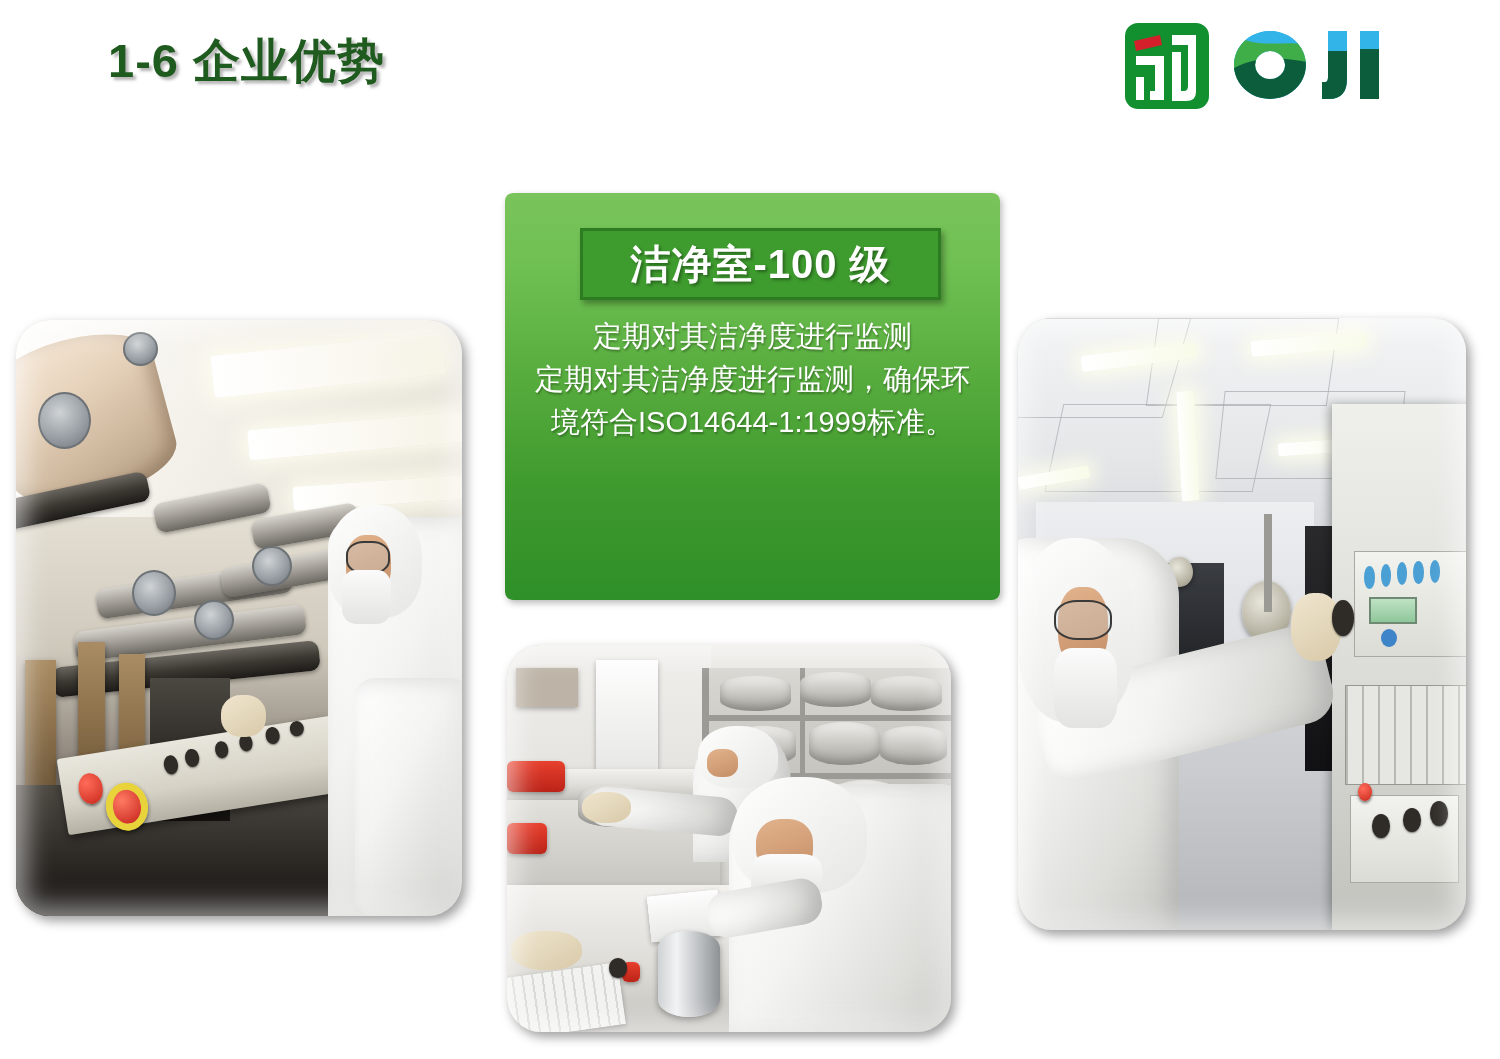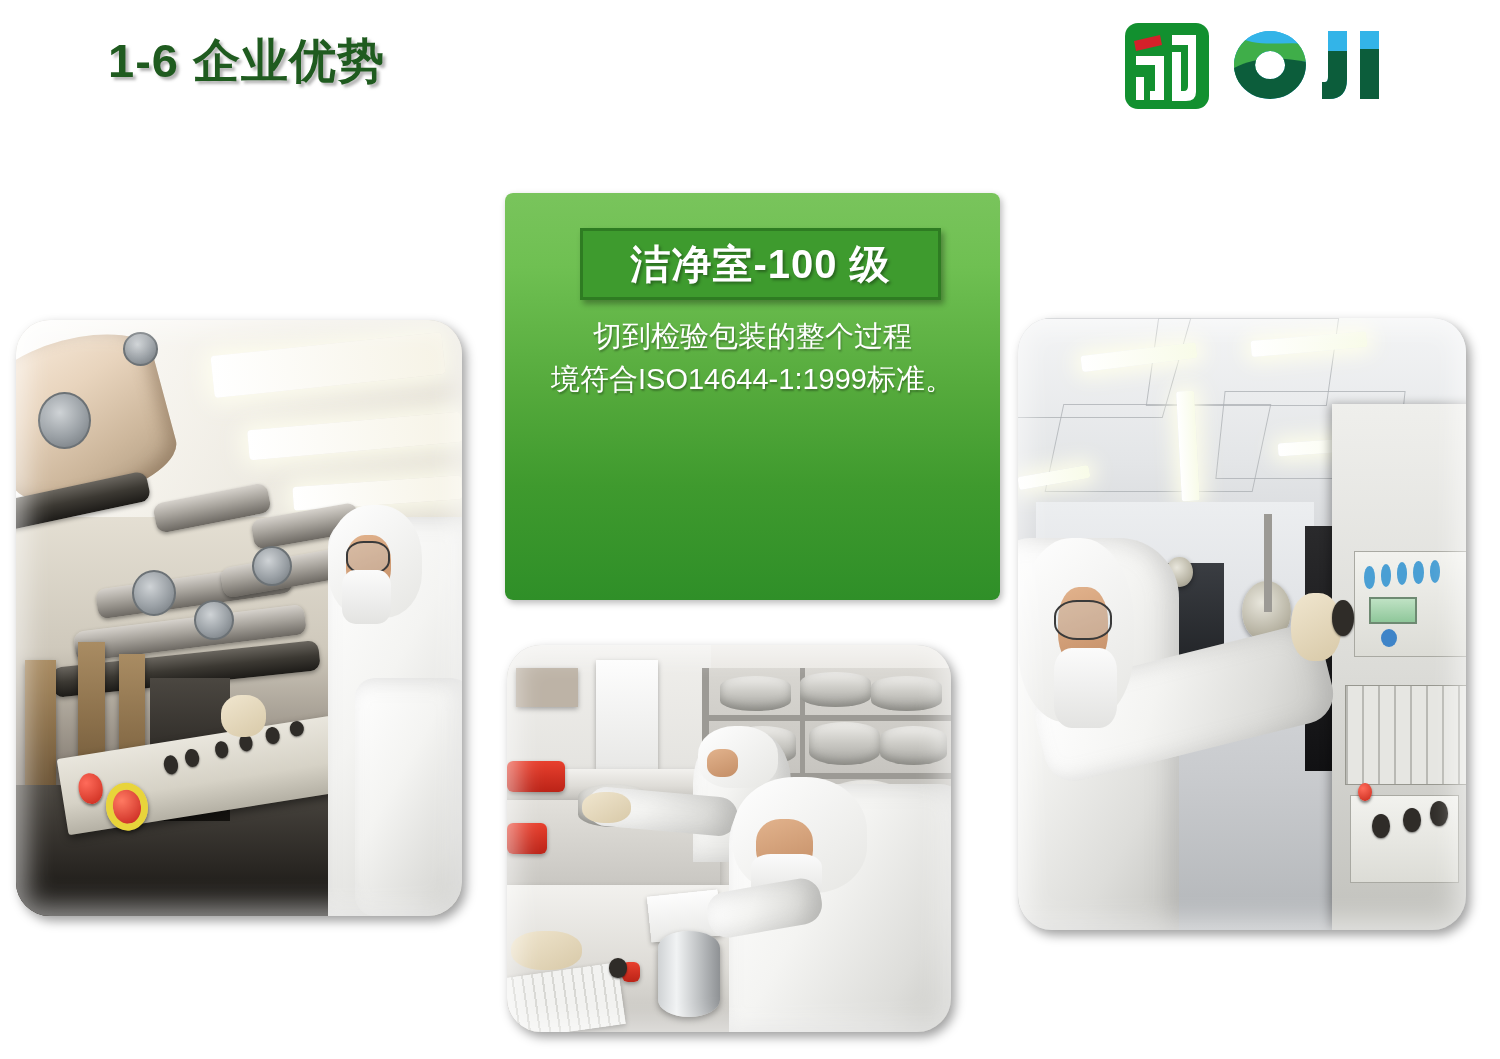--- a/index.html
+++ b/index.html
@@ -275,21 +275,22 @@
       <rect x="126" y="20" width="24" height="54" fill="#0C5D3B"></rect>
     </g>
   </svg>
 </div>
 
 <div class="info-panel">
   <div class="info-heading-box">
     <span class="info-heading-text">洁净室-100  级</span>
   </div>
   <div class="info-body">
-    <p>切到检验包装的整个过程</p>
+    <p>定期对其洁净度进行监测</p>
+    <p>定期对其洁净度进行监测，确保环</p>
     <p>境符合ISO14644-1:1999标准。</p>
   </div>
 </div>
 
 <div class="photo ph-left">
   <div class="scene left-bg">
     <div class="left-ceiling"></div>
     <div class="left-lamp" style="left:44%;top:4%;width:52%;height:7%;transform:rotate(-6deg);"></div>
     <div class="left-lamp" style="left:52%;top:17%;width:48%;height:5%;transform:rotate(-5deg);"></div>
     <div class="left-lamp" style="left:62%;top:27%;width:38%;height:4%;transform:rotate(-4deg);"></div>

